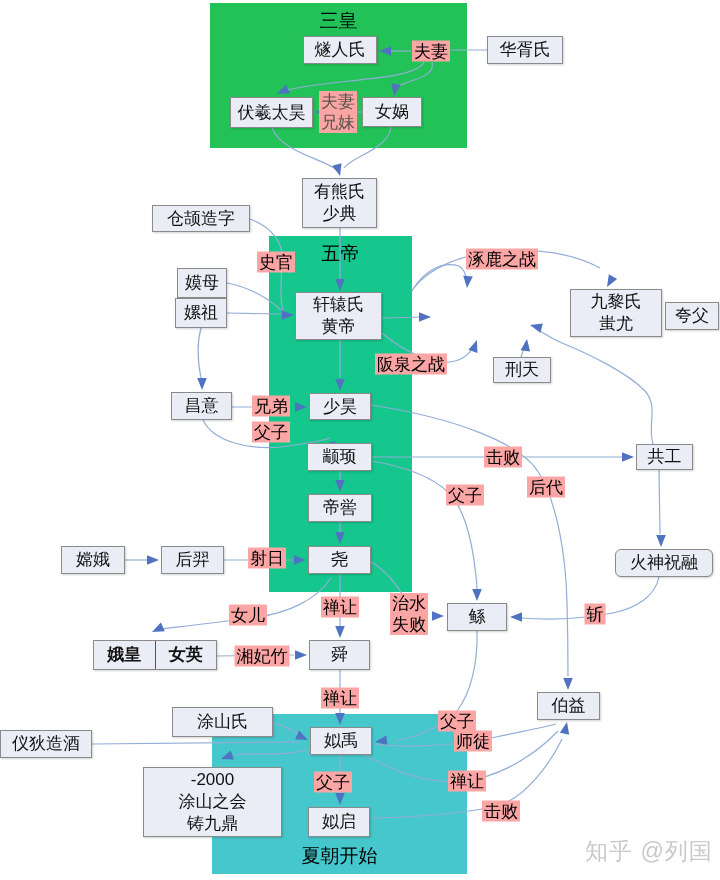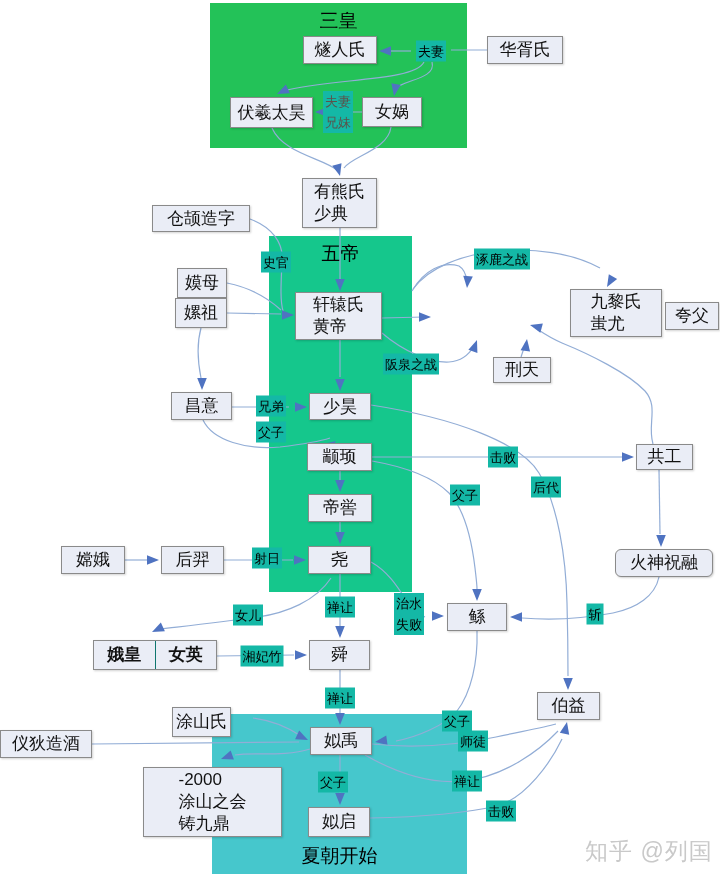--- a/index.html
+++ b/index.html
@@ -7,27 +7,27 @@
          font-family:"Liberation Sans",sans-serif;overflow:hidden;}
   .group{position:absolute;box-sizing:border-box;}
   .group-title{position:absolute;left:0;width:100%;text-align:center;
                font-size:19px;color:#000;font-weight:400;}
   #edges{position:absolute;left:0;top:0;z-index:2;}
   .edge{fill:none;stroke:#92add6;stroke-width:1.2;}
   .arrowhead{fill:#4f73c1;stroke:none;}
   .node{position:absolute;z-index:3;background:#eaedf6;border:1.5px solid #8a8a8a;
         box-shadow:1px 1px 2px rgba(0,0,0,0.18);
         display:flex;align-items:center;justify-content:center;
-        font-size:17px;line-height:22px;white-space:pre-line;
+        text-align:center;font-size:17px;line-height:22px;white-space:pre-line;
         color:#111;box-sizing:border-box;}
   .node.cells{padding:0;}
   .node.cells span{flex:1;display:flex;align-items:center;justify-content:center;height:100%;}
   .node.cells span + span{border-left:1px solid #0f766e;}
   .elabel{position:absolute;z-index:4;transform:translate(-50%,-50%);
-          background:#14b8a6;font-size:13px;line-height:21px;white-space:pre;
+          background:#fca5a5;font-size:17px;line-height:21px;white-space:pre;
           text-align:center;color:#000;padding:0 2px;}
   .elabel.muted{color:#5b534b;}
   .watermark{position:absolute;z-index:5;color:#c9c9c9;font-size:23px;letter-spacing:1px;}
 </style>
 </head>
 <body>
 
 <div id="stage">
   <svg id="edges" width="720" height="880" viewBox="0 0 720 880">
       <path d="M487,50 L451,50" class="edge"></path>
@@ -141,21 +141,21 @@
     <div class="node" style="left: 308px; top: 494px; width: 64px; height: 28px;">帝喾</div>
     <div class="node" style="left: 308px; top: 546px; width: 63px; height: 28px;">尧</div>
     <div class="node" style="left: 636px; top: 444px; width: 57px; height: 26px;">共工</div>
     <div class="node" style="left: 615px; top: 549px; width: 98px; height: 28px; border-radius: 6px;">火神祝融</div>
     <div class="node" style="left: 447px; top: 603px; width: 60px; height: 28px;">鲧</div>
     <div class="node" style="left: 61px; top: 546px; width: 64px; height: 28px;">嫦娥</div>
     <div class="node" style="left: 161px; top: 546px; width: 63px; height: 28px;">后羿</div>
     <div class="node cells" style="left: 93px; top: 640px; width: 124px; height: 30px; font-weight: bold;"><span>娥皇</span><span>女英</span></div>
     <div class="node" style="left: 309px; top: 640px; width: 61px; height: 30px;">舜</div>
     <div class="node" style="left: 537px; top: 692px; width: 63px; height: 28px;">伯益</div>
-    <div class="node" style="left: 172px; top: 707px; width: 59px; height: 30px;">涂山氏</div>
+    <div class="node" style="left: 172px; top: 707px; width: 101px; height: 30px;">涂山氏</div>
     <div class="node" style="left: 0px; top: 730px; width: 92px; height: 28px;">仪狄造酒</div>
     <div class="node" style="left: 310px; top: 727px; width: 62px; height: 28px;">姒禹</div>
     <div class="node" style="left: 143px; top: 767px; width: 139px; height: 70px;">-2000
 涂山之会
 铸九鼎</div>
     <div class="node" style="left: 308px; top: 807px; width: 62px; height: 30px;">姒启</div>
     <div class="elabel" style="left: 431px; top: 51px;">夫妻</div>
     <div class="elabel muted" style="left: 338px; top: 112px;">夫妻
 兄妹</div>
     <div class="elabel" style="left: 276px; top: 262px;">史官</div>

